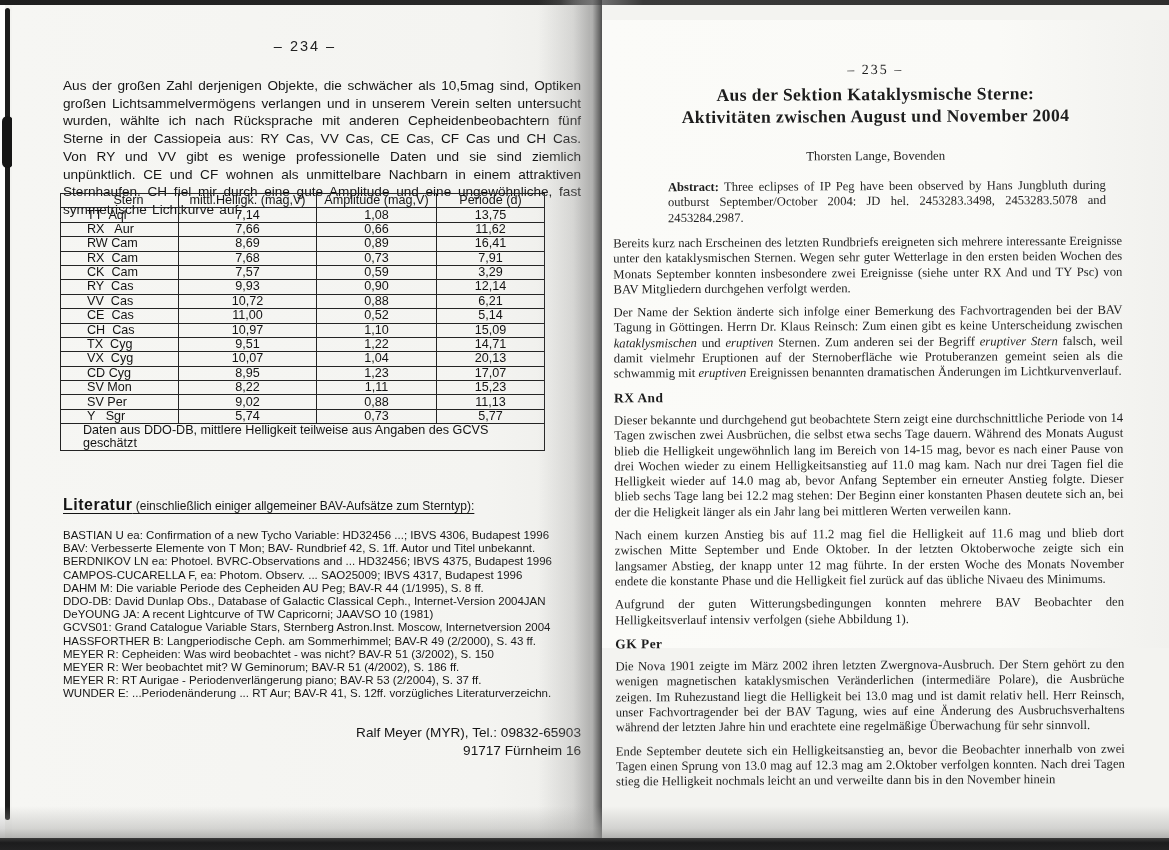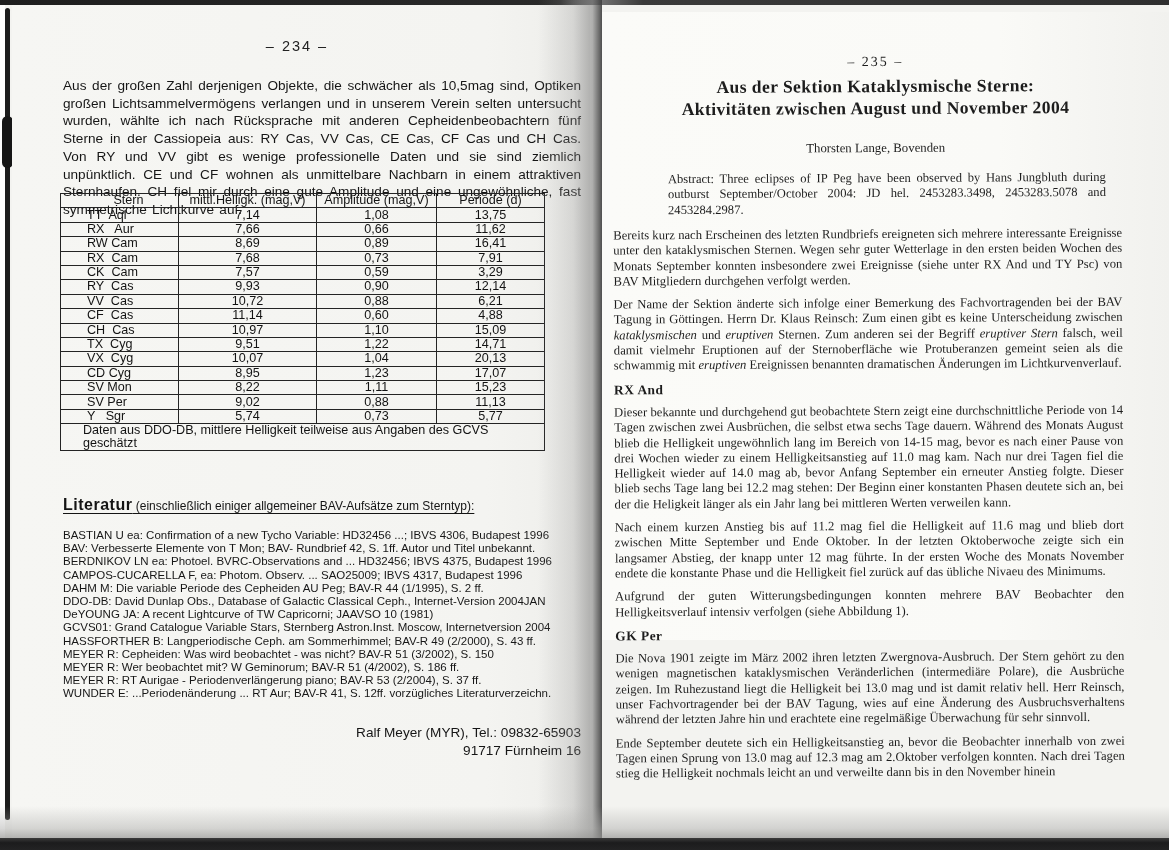--- a/index.html
+++ b/index.html
@@ -19,21 +19,21 @@
     background:linear-gradient(to right, rgba(140,140,140,0) 0%, rgba(150,150,150,0.28) 55%,
       rgba(120,120,120,0.55) 85%, rgba(70,70,70,0.8) 96%, rgba(60,60,60,0.9) 100%); }
   .bottom-fade { position:absolute; left:0; top:806px; width:1169px; height:32px;
     background:linear-gradient(to bottom, rgba(180,180,180,0) 0%, rgba(170,170,168,0.45) 70%, rgba(150,150,148,0.7) 100%); }
   .bottom-edge { position:absolute; left:0; top:838px; width:1169px; height:12px;
     background:linear-gradient(to bottom,#3a3a3a 0%,#1c1c1d 40%,#232324 100%); }
 
   
   .left-page { position:absolute; left:12px; top:5px; width:578px; height:833px;
     background:linear-gradient(to right,#f6f6f3 0%,#f4f4f1 82%,#ededea 100%); }
-  .lp-pagenum { position:absolute; left:0; top:33px; width:570px; text-align:center;
+  .lp-pagenum { position:absolute; left:8px; top:33px; width:570px; text-align:center;
     font-size:14.5px; letter-spacing:2px; color:#222; }
   .lp-intro { position:absolute; left:51px; top:72px; width:518px; margin:0;
     font-size:13.6px; line-height:17.7px; text-align:justify; color:#161616; word-spacing:1.5px; }
 
   .lp-table { position:absolute; left:48px; top:188px; border-collapse:collapse;
     font-size:12.6px; color:#131313; }
   .lp-table th, .lp-table td { border:1.6px solid #242424; padding:0 3px;
     line-height:13.1px; height:13.4px; text-align:center; font-weight:normal; }
   .lp-table .col-star { width:88px; text-align:left; padding-left:26px; white-space:pre; }
   .lp-table .col-mag { width:131px; }
@@ -45,33 +45,33 @@
     text-underline-offset:3px; color:#141414; white-space:nowrap; }
   .lp-lit-heading .lit-main { font-weight:bold; font-size:16px; letter-spacing:0.5px; }
   .lp-lit-heading .lit-sub { font-size:12px;text-align:center; }
   .lp-refs { position:absolute; left:51px; top:524px; width:528px;
     font-size:11.5px; line-height:13.2px; color:#171717; }
   .lp-refs .ref { white-space:nowrap; overflow:hidden; }
   .lp-signature { position:absolute; left:51px; top:719px; width:518px; text-align:right;
     font-size:13.6px; line-height:18px; color:#161616; }
 
   
-  .right-page { position:absolute; left:601px; top:12px; width:568px; height:628px;
+  .right-page { position:absolute; left:601px; top:20px; width:568px; height:628px;
     background:linear-gradient(to right,#fbfbf8 0%,#fafaf7 70%,#f1f1ee 100%); }
   .rp-inner { position:absolute; left:0; top:0; width:100%; height:100%;
     transform:rotate(-0.3deg); transform-origin:50% 0;
     font-family:"Liberation Serif","DejaVu Serif",serif; color:#1d1d1d; }
   .rp-pagenum { position:absolute; left:0; top:42px; width:548px; text-align:center;
     font-size:14px; letter-spacing:2px; }
   .rp-title { position:absolute; left:4px; top:64px; width:540px; margin:0; text-align:center;
     font-size:17.6px; line-height:21.5px; font-weight:bold; letter-spacing:0.4px; }
   .rp-author { position:absolute; left:0; top:129px; width:548px; text-align:center; font-size:12.8px; }
   .rp-abstract { position:absolute; left:66px; top:159px; width:438px;
     font-size:12.6px; line-height:15.4px; text-align:justify; }
-  .rp-abstract .abs-label { font-weight:normal; }
+  .rp-abstract .abs-label { font-weight:bold; }
   .rp-body { position:absolute; left:11px; top:215px; width:509px;
     font-size:12.7px; line-height:15.3px; text-align:justify; }
   .rp-body p { margin:0 0 8px 0; }
   .rp-body h3 { margin:2px 0 8px 0; font-size:13.4px; font-weight:bold; letter-spacing:0.5px; }
   .rp-body i { font-style:italic; }
 </style>
 </head>
 <body>
 
 <div class="scan">
@@ -131,24 +131,24 @@
             <td class="col-amp">0,90</td>
             <td class="col-per">12,14</td>
           </tr>
           <tr>
             <td class="col-star">VV  Cas</td>
             <td class="col-mag">10,72</td>
             <td class="col-amp">0,88</td>
             <td class="col-per">6,21</td>
           </tr>
           <tr>
-            <td class="col-star">CF  Cas</td>
-            <td class="col-mag">11,14</td>
-            <td class="col-amp">0,60</td>
-            <td class="col-per">4,88</td>
+            <td class="col-star">CE  Cas</td>
+            <td class="col-mag">11,00</td>
+            <td class="col-amp">0,52</td>
+            <td class="col-per">5,14</td>
           </tr>
           <tr>
             <td class="col-star">CH  Cas</td>
             <td class="col-mag">10,97</td>
             <td class="col-amp">1,10</td>
             <td class="col-per">15,09</td>
           </tr>
           <tr>
             <td class="col-star">TX  Cyg</td>
             <td class="col-mag">9,51</td>
@@ -195,21 +195,21 @@
 
     <div class="lp-lit-heading">
       <span class="lit-main">Literatur</span><span class="lit-sub"> (einschließlich einiger allgemeiner BAV-Aufsätze zum Sterntyp):</span>
     </div>
 
     <div class="lp-refs">
       <div class="ref">BASTIAN U ea: Confirmation of a new Tycho Variable: HD32456 ...; IBVS 4306, Budapest 1996</div>
         <div class="ref">BAV: Verbesserte Elemente von T Mon; BAV- Rundbrief 42, S. 1ff. Autor und Titel unbekannt.</div>
         <div class="ref">BERDNIKOV LN ea: Photoel. BVRC-Observations and ... HD32456; IBVS 4375, Budapest 1996</div>
         <div class="ref">CAMPOS-CUCARELLA F, ea: Photom. Observ. ... SAO25009; IBVS 4317, Budapest 1996</div>
-        <div class="ref">DAHM M: Die variable Periode des Cepheiden AU Peg; BAV-R 44 (1/1995), S. 2 ff.</div>
+        <div class="ref">DAHM M: Die variable Periode des Cepheiden AU Peg; BAV-R 44 (1/1995), S. 8 ff.</div>
         <div class="ref">DDO-DB: David Dunlap Obs., Database of Galactic Classical Ceph., Internet-Version 2004JAN</div>
         <div class="ref">DeYOUNG JA: A recent Lightcurve of TW Capricorni; JAAVSO 10 (1981)</div>
         <div class="ref">GCVS01: Grand Catalogue Variable Stars, Sternberg Astron.Inst. Moscow, Internetversion 2004</div>
         <div class="ref">HASSFORTHER B: Langperiodische Ceph. am Sommerhimmel; BAV-R 49 (2/2000), S. 43 ff.</div>
         <div class="ref">MEYER R: Cepheiden: Was wird beobachtet - was nicht? BAV-R 51 (3/2002), S. 150</div>
         <div class="ref">MEYER R: Wer beobachtet mit? W Geminorum; BAV-R 51 (4/2002), S. 186 ff.</div>
         <div class="ref">MEYER R: RT Aurigae - Periodenverlängerung piano; BAV-R 53 (2/2004), S. 37 ff.</div>
         <div class="ref">WUNDER E: ...Periodenänderung ... RT Aur; BAV-R 41, S. 12ff. vorzügliches Literaturverzeichn.</div>
     </div>
 

